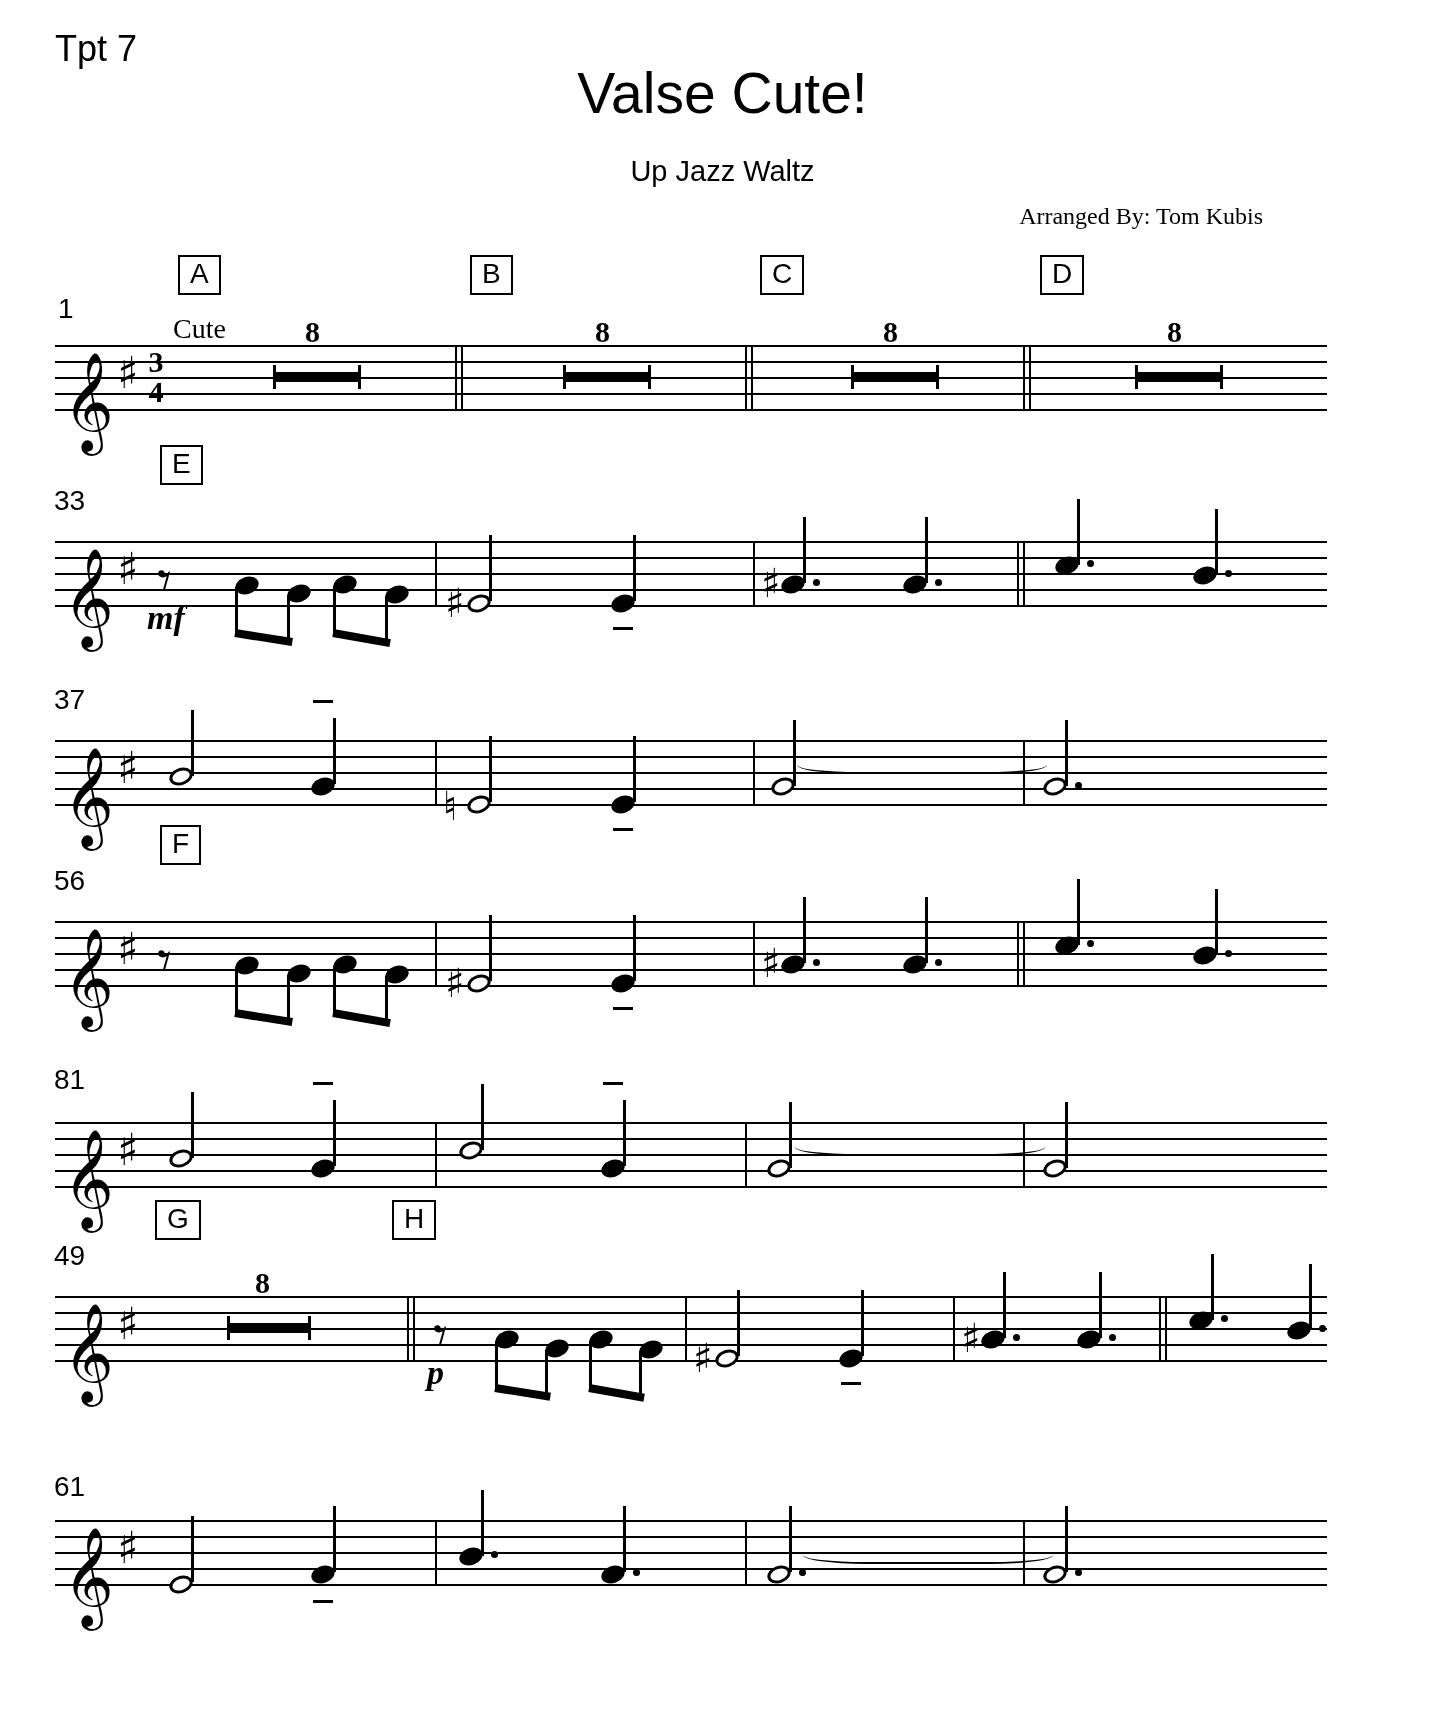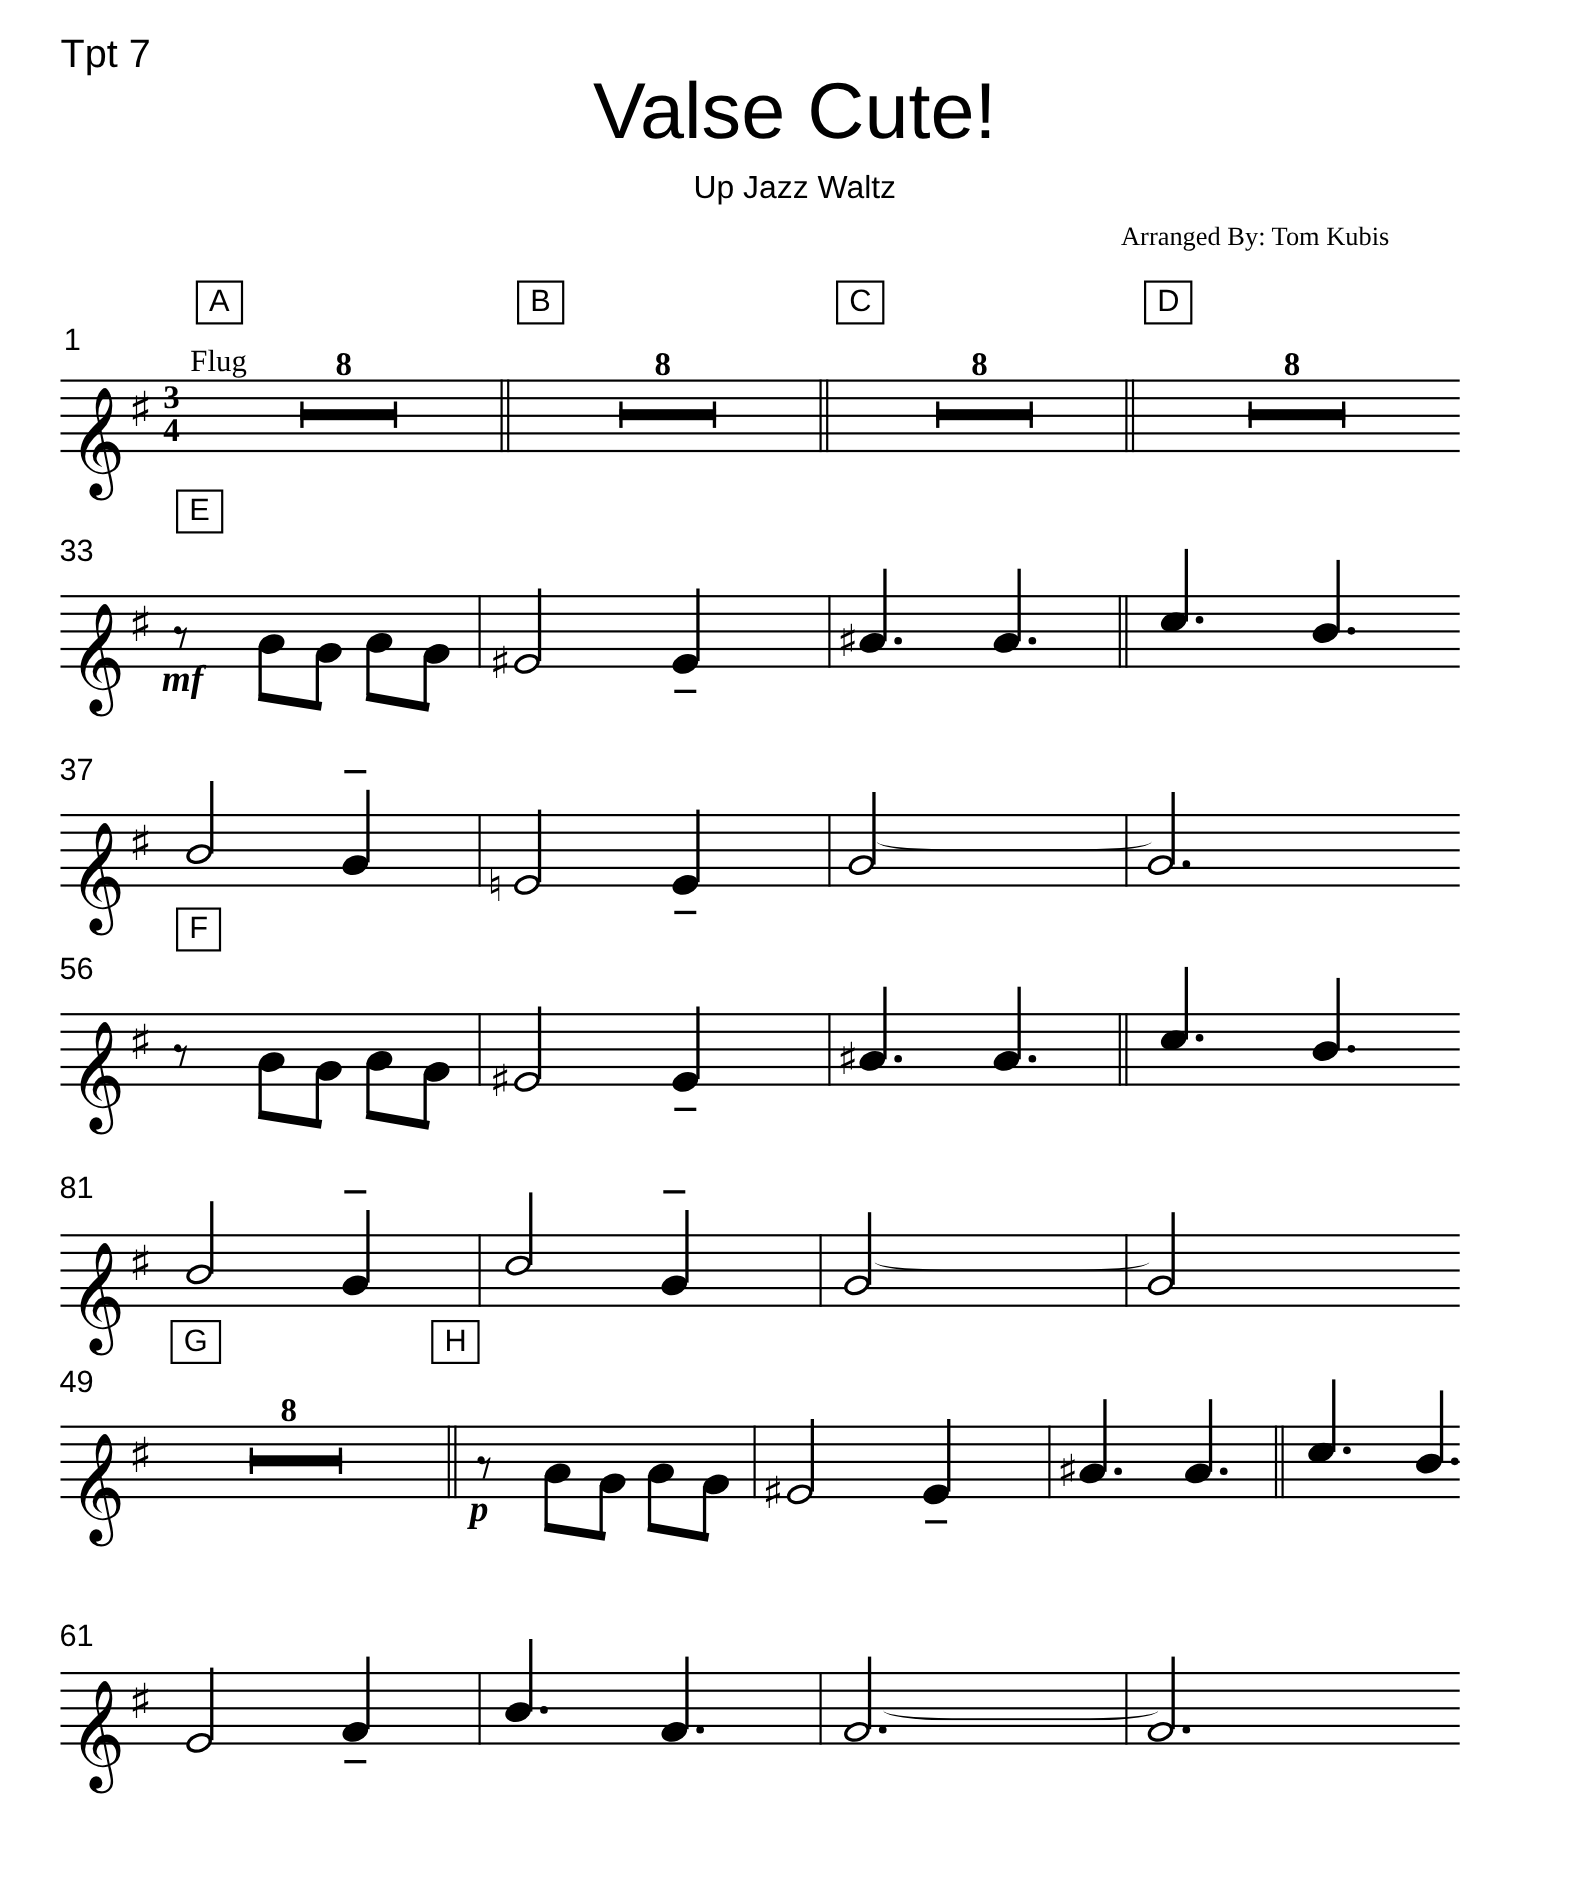--- a/index.html
+++ b/index.html
@@ -1,18 +1,18 @@
 <!DOCTYPE html>
 <html><head>
 <meta charset="utf-8">
 <style>
   html,body{margin:0;padding:0;background:#ffffff;}
   body{width:1445px;height:1712px;position:relative;font-family:"Liberation Sans",sans-serif;color:#000;}
   .part-label{position:absolute;left:55px;top:28px;font-size:36px;font-family:"Liberation Sans",sans-serif;}
-  .title{position:absolute;left:0;right:0;top:60px;text-align:center;font-size:72px;font-family:"Liberation Sans",sans-serif;letter-spacing:0px;}
+  .title{position:absolute;left:0;right:0;top:60px;text-align:center;font-size:57px;font-family:"Liberation Sans",sans-serif;letter-spacing:0px;}
   .subtitle{position:absolute;left:0;right:0;top:155px;text-align:center;font-size:29px;font-family:"Liberation Sans",sans-serif;}
   .arranger{position:absolute;right:182px;top:203px;font-size:24px;font-family:"Liberation Serif",serif;}
 
   .system{position:absolute;left:0;width:1445px;}
   .staff{position:absolute;left:55px;width:1272px;height:64px;}
   .staff .line{position:absolute;left:0;width:100%;height:2px;background:#000;}
   .staff .line.l0{top:0px}
   .staff .line.l1{top:16px}
   .staff .line.l2{top:32px}
   .staff .line.l3{top:48px}
@@ -67,21 +67,21 @@
     <div class="line l0"></div>
     <div class="line l1"></div>
     <div class="line l2"></div>
     <div class="line l3"></div>
     <div class="line l4"></div>
 
     <div class="clef" style="left:8px;top:56px;">𝄞</div>
     <div class="ksharp" style="left:62px;top:28px;">♯</div>
     <div class="timesig" style="left:86px;top:2px;width:30px;">3</div>
     <div class="timesig" style="left:86px;top:32px;width:30px;">4</div>
-    <div class="flugtext" style="left:118px;top:-32px;">Flug</div>
+    <div class="flugtext" style="left:118px;top:-32px;">Cute</div>
 
     <div class="mrestnum" style="left:250px;top:-30px;">8</div>
     <div class="mrest" style="left:218px;top:27px;width:88px;"></div>
     <div class="mrest-cap-l" style="left:218px;top:20px;"></div>
     <div class="mrest-cap-r" style="left:303px;top:20px;"></div>
 
     <div class="dblbar" style="left:400px;">
         <i class="a"></i>
         <i class="b"></i>
       </div>

